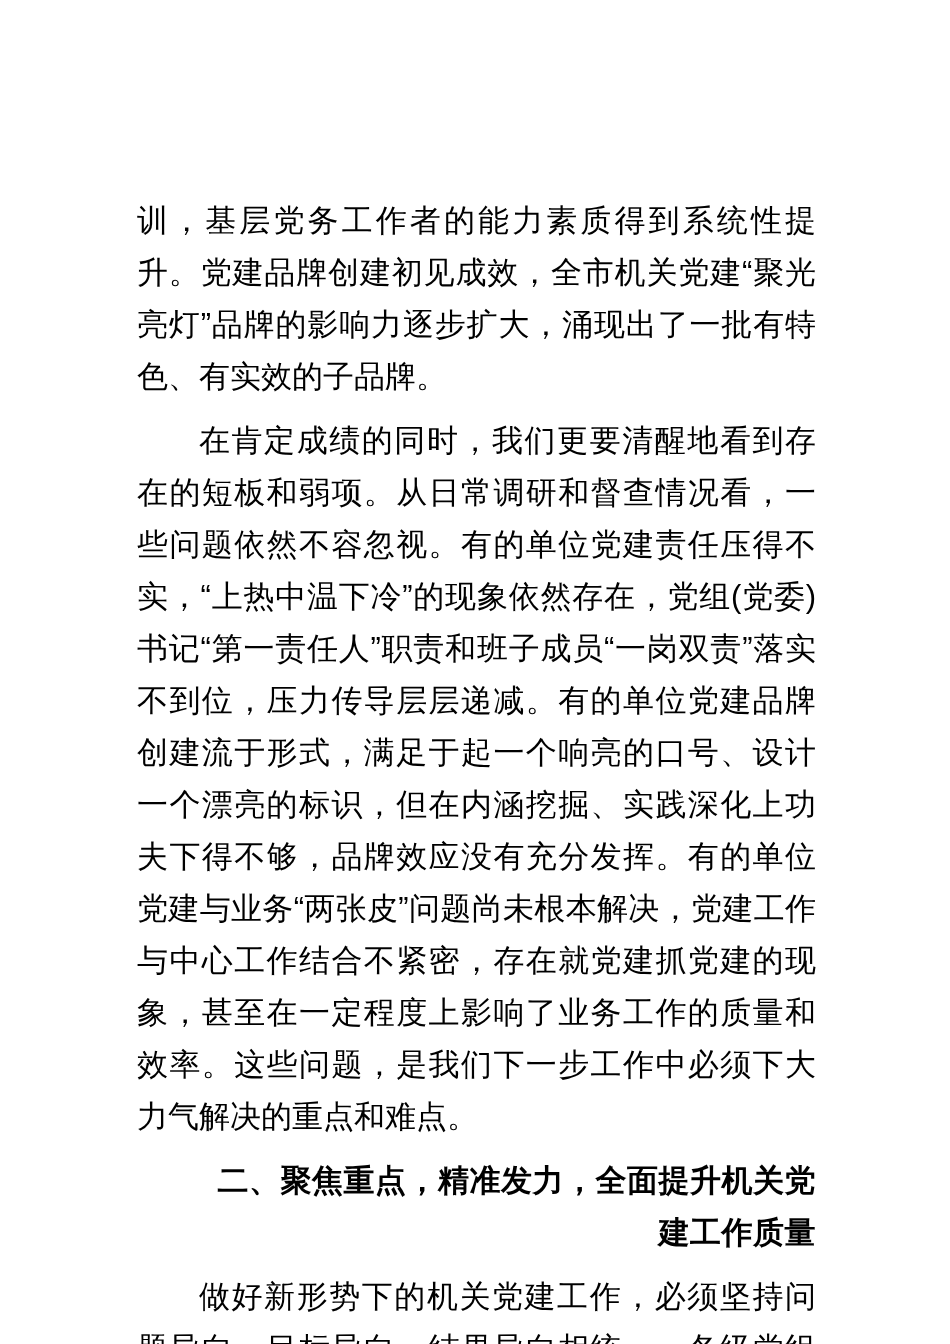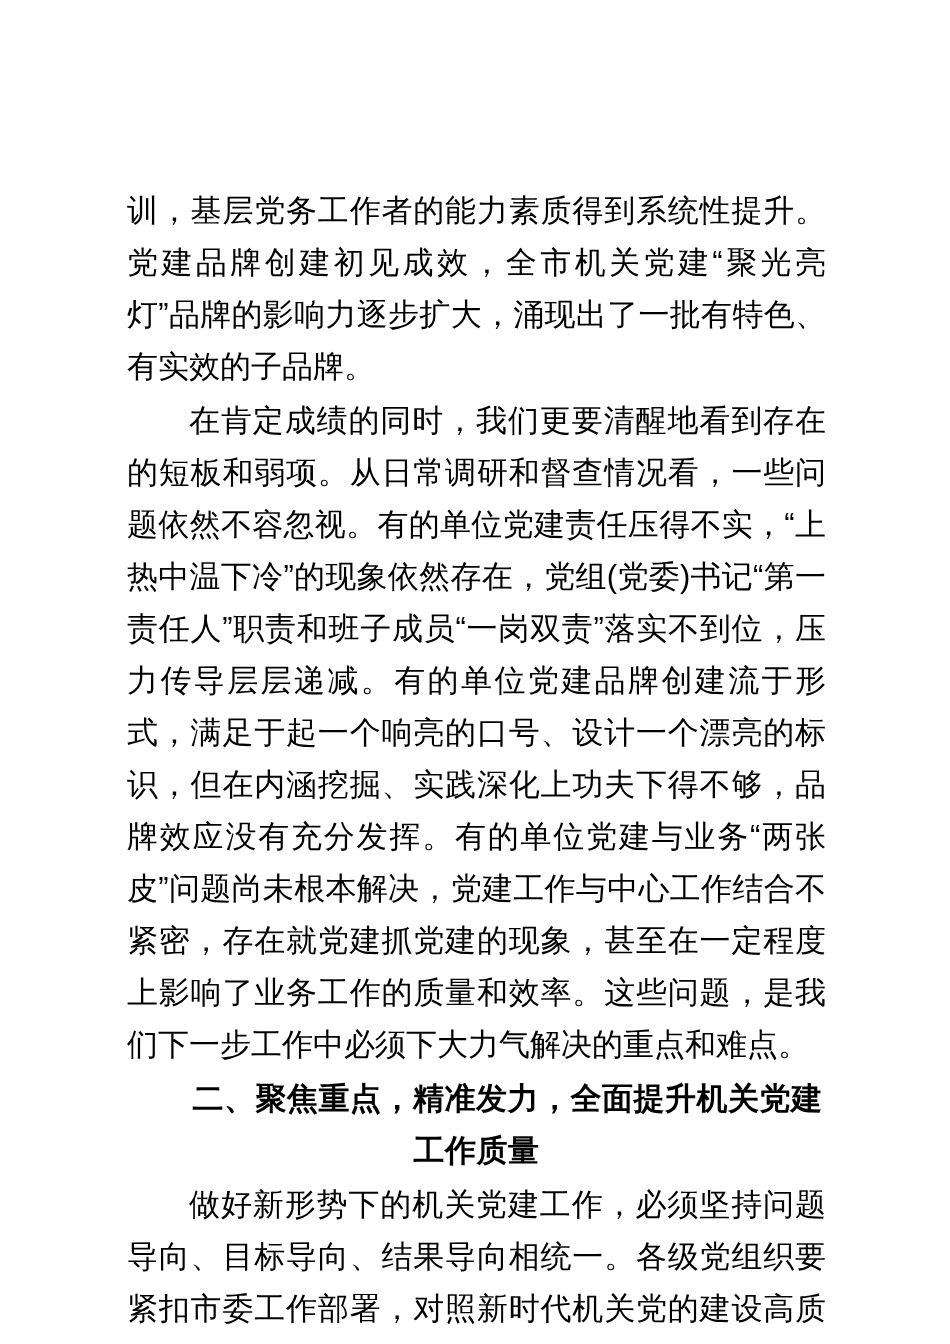--- a/index.html
+++ b/index.html
@@ -21,36 +21,36 @@
     position: absolute;
     left: 125px;
     top: 183px;
     width: 703px;
   }
   .para {
     font-family: "Liberation Sans", "DejaVu Sans", sans-serif;
     font-size: 31px;
     line-height: 52px;
     color: #000000;
-    margin: 2px;
+    margin: 12px;
     padding: 0;
     text-align: justify;
     text-justify: inter-character;
     text-indent: 62px;
     letter-spacing: 0;
     font-weight: 400;
     word-break: break-all;
     overflow-wrap: break-word;
   }
   .para.cont {
     text-indent: 0;
   }
   .para.heading {
     font-weight: 700;
-    text-align: center;
+    text-align: right;
     text-indent: 62px;
     letter-spacing: 0.5px;
     font-family: Liberation Serif, serif;
   }
 </style>
 </head>
 <body>
 
 <div class="page">
   <div class="doc-body">

